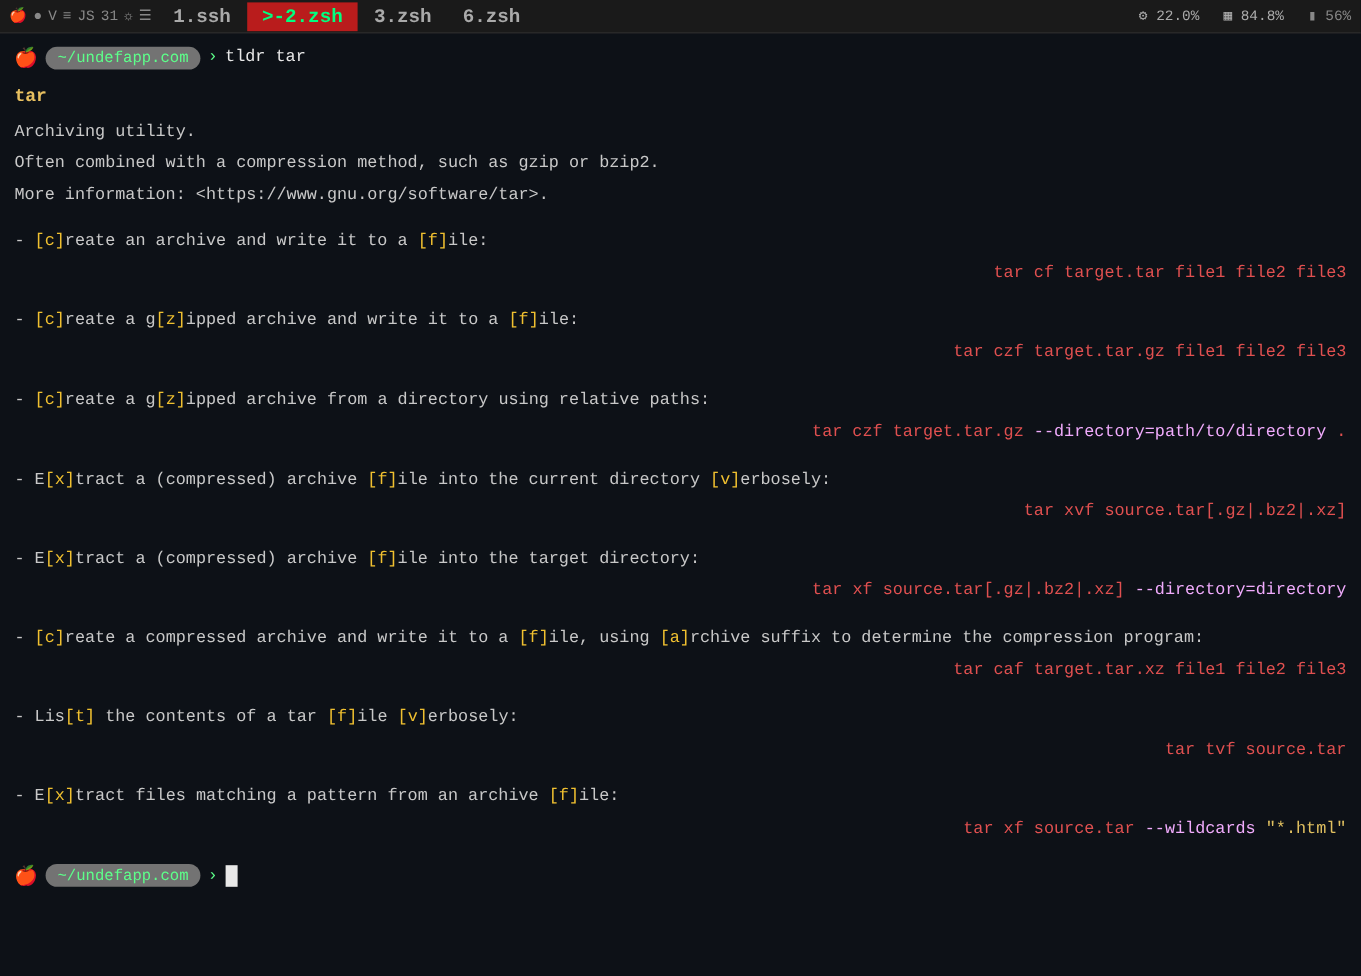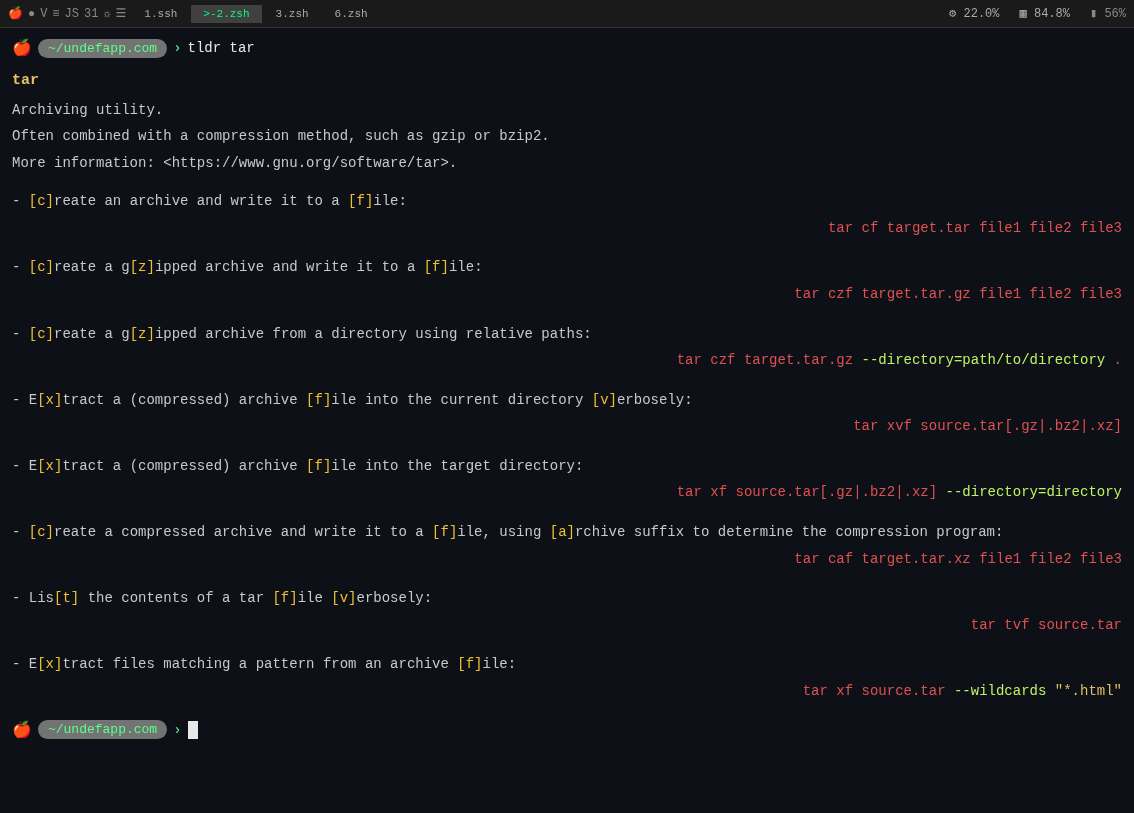--- a/index.html
+++ b/index.html
@@ -37,27 +37,28 @@
       font-size: 12px;
       color: #888;
     }
     .titlebar-tabs {
       display: flex;
       align-items: center;
       gap: 2px;
     }
     .tab {
       padding: 3px 12px;
-      font-size: 11px;
+      font-size: 16px;
       color: #aaa;
       cursor: pointer;
+      font-weight: bold;
     }
     .tab.active-zsh {
       color: #00ff7f;
-      background: #404040;
+      background: #b91c1c;
     }
     .titlebar-right {
       display: flex;
       align-items: center;
       gap: 20px;
       font-size: 12px;
       color: #888;
     }
     .battery-icon { color: #888; }
     .status-item { color: #aaa; }
@@ -118,21 +119,21 @@
       line-height: 1.6;
     }
     .code-line {
       color: #e05050;
       margin-left: 32px;
       margin-top: 4px;
       line-height: 1.7;
       text-align: right;
     }
     .code-line .path {
-      color: #bef264;
+      color: #f0abfc;
       font-family: Liberation Mono, monospace;
     }
     .code-line .str {
       color: #e0c060;
     }
 
     
     .bottom-prompt {
       display: flex;
       align-items: center;

